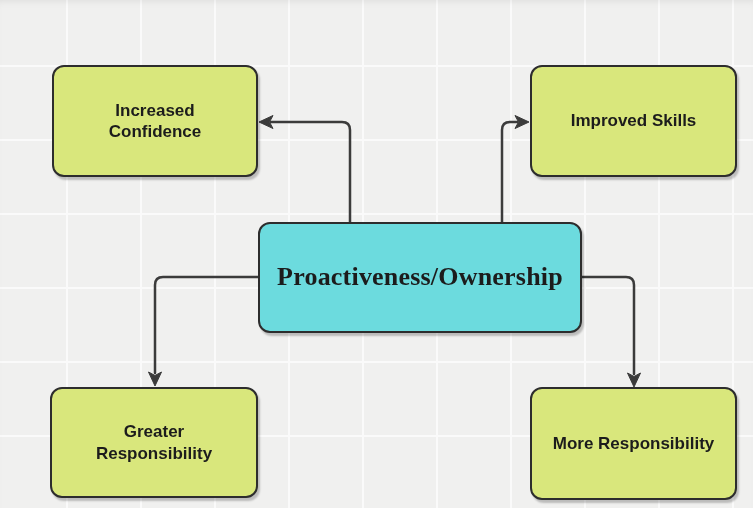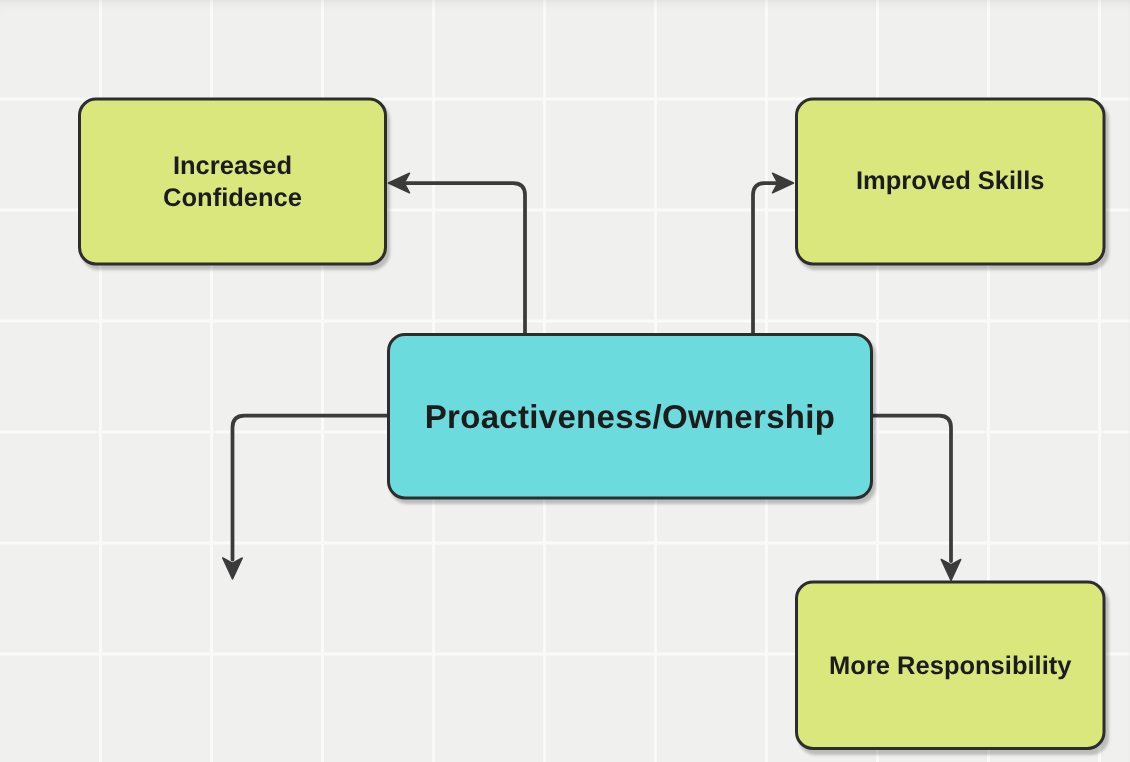--- a/index.html
+++ b/index.html
@@ -38,22 +38,23 @@
     white-space:pre-line;
     line-height:1.25;
     pointer-events:none;
   }
   .node.leaf{
     background:#d9e77c;
     font-size:17px;
   }
   .node.center{
     background:#6cdbde;
-    font-size:22px;
+    font-size:26px;
     letter-spacing:0.2px;
+    font-family:Liberation Serif, serif;
   }
   #n-increased{left:52px;  top:65px;  width:206px; height:112px;}
   #n-skills   {left:530px; top:65px;  width:207px; height:112px;}
   #n-center   {left:258px; top:222px; width:324px; height:111px;}
   #n-greater  {left:50px;  top:387px; width:208px; height:111px;}
   #n-more     {left:530px; top:387px; width:207px; height:113px;}
   svg#edges{
     position:absolute;
     left:0;top:0;
     width:753px;height:508px;
@@ -101,18 +102,22 @@
   </div>
 
   <div id="n-skills" class="node leaf">
     <span class="label">Improved Skills</span>
   </div>
 
   <div id="n-center" class="node center">
     <span class="label">Proactiveness/Ownership</span>
   </div>
 
+  <div id="n-greater" class="node leaf">
+    <span class="label">Greater
+Responsibility</span>
+  </div>
 
   <div id="n-more" class="node leaf">
     <span class="label">More Responsibility</span>
   </div>
 
 </div>
 
 </body></html>

